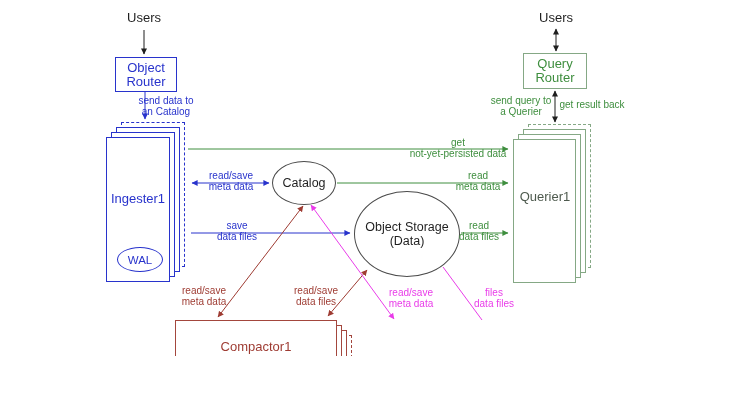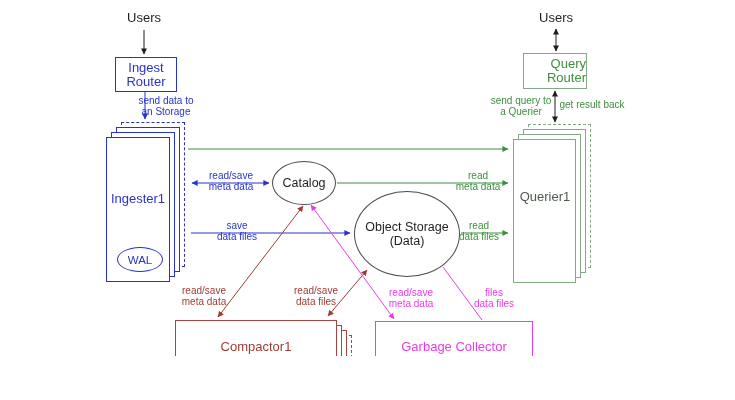--- a/index.html
+++ b/index.html
@@ -18,21 +18,21 @@
   .t12{font-size:12.5px;line-height:14px;}
   .t11{font-size:11.5px;line-height:12px;}
   .black{color:#1f1f1f;}
   .blue{color:#2833cc;}
   .green{color:#3e8e3e;}
   .greenDim{color:#4e5a4e;}
   .red{color:#9e3b32;}
   .magenta{color:#e93ce9;}
   .b-blue{border:1.3px solid #2833cc;}
   .b-blue-d{border:1px dashed #2833cc;}
-  .b-green{border:1.3px solid #85a885;align-items:flex-end;}
+  .b-green{border:1.3px solid #85a885;}
   .b-green-d{border:1px dashed #85a885;}
   .b-red{border:1.3px solid #a3463d;}
   .b-red-d{border:1px dashed #a3463d;}
   .b-magenta{border:1.3px solid #e93ce9;}
   .b-dark{border:1.3px solid #4a4a4a;}
 </style>
 </head>
 <body>
 
 <div id="canvas">
@@ -68,21 +68,21 @@
     <line x1="303" y1="206" x2="218" y2="317" stroke="#9e3b32" stroke-width="1" marker-start="url(#ah-red)" marker-end="url(#ah-red)"></line>
     <line x1="367" y1="270" x2="328" y2="316" stroke="#9e3b32" stroke-width="1" marker-start="url(#ah-red)" marker-end="url(#ah-red)"></line>
     <line x1="311" y1="205" x2="394" y2="319" stroke="#e93ce9" stroke-width="1" marker-start="url(#ah-magenta)" marker-end="url(#ah-magenta)"></line>
     <line x1="443" y1="267" x2="482" y2="320" stroke="#e93ce9" stroke-width="1"></line>
   </svg>
 
   <div class="node-label t13 black" style="left:144px;top:11px">Users</div>
   <div class="node-label t13 black" style="left:556px;top:11px">Users</div>
 
   <div class="node-box b-blue t13 blue" style="left:115px;top:57px;width:62px;height:35px">
-    <span>Ingest</span>
+    <span>Object</span>
     <span>Router</span>
   </div>
 
   <div class="node-box b-green t13 green" style="left:523px;top:53px;width:64px;height:36px">
     <span>Query</span>
     <span>Router</span>
   </div>
 
   <div class="layer b-blue-d" style="left:121px;top:122px;width:64px;height:145px"></div>
   <div class="layer b-blue" style="left:116px;top:127px;width:64px;height:145px"></div>
@@ -108,34 +108,35 @@
     <span>(Data)</span>
   </div>
 
   <div class="layer b-red-d" style="left:190px;top:335px;width:162px;height:53px"></div>
   <div class="layer b-red" style="left:185px;top:330px;width:162px;height:53px"></div>
   <div class="layer b-red" style="left:180px;top:325px;width:162px;height:53px"></div>
   <div class="node-box b-red t13 red" style="left:175px;top:320px;width:162px;height:53px">
     <span>Compactor1</span>
   </div>
 
-  <div class="node-box b-magenta t13 magenta" style="left:375px;top:321px;width:158px;height:51px">
-    <span>Garbage Collector</span>
-  </div>
 
   <div class="edge-label blue" style="left:166px;top:96px">
     <div>send data to</div>
-    <div>an Storage</div>
+    <div>an Catalog</div>
   </div>
   <div class="edge-label green" style="left:521px;top:96px">
     <div>send query to</div>
     <div>a Querier</div>
   </div>
   <div class="edge-label green" style="left:592px;top:100px">
     <div>get result back</div>
+  </div>
+  <div class="edge-label green" style="left:458px;top:138px">
+    <div>get</div>
+    <div>not-yet-persisted data</div>
   </div>
   <div class="edge-label blue" style="left:231px;top:171px">
     <div>read/save</div>
     <div>meta data</div>
   </div>
   <div class="edge-label green" style="left:478px;top:171px">
     <div>read</div>
     <div>meta data</div>
   </div>
   <div class="edge-label blue" style="left:237px;top:221px">

